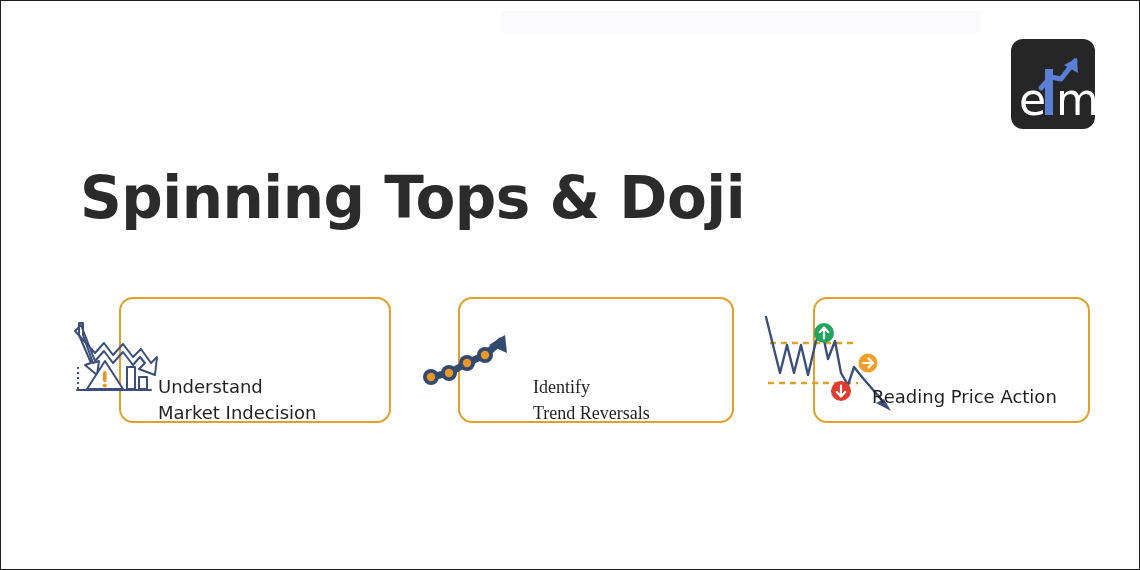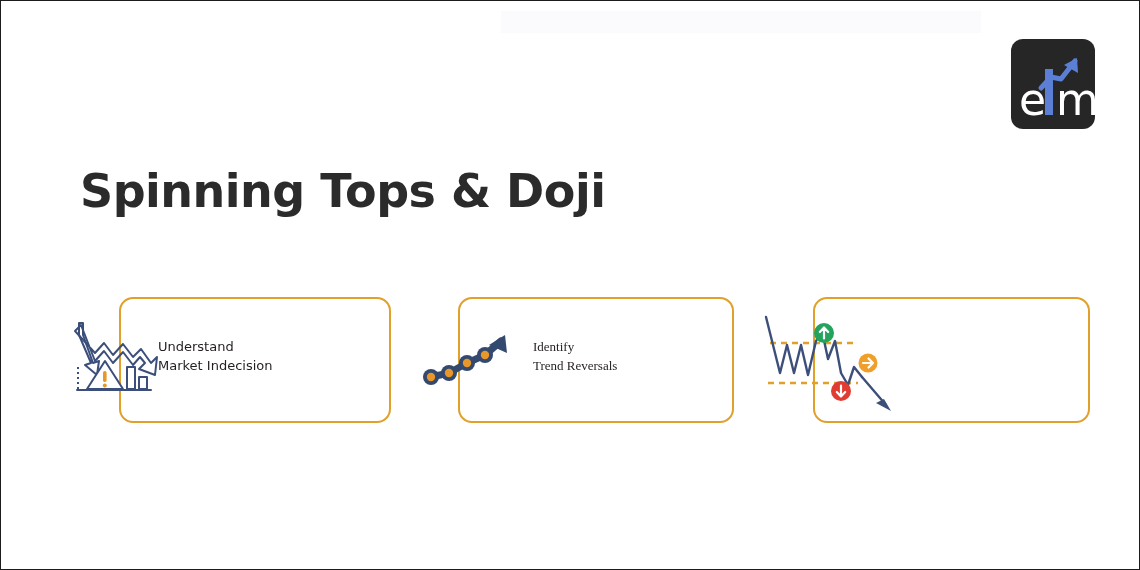--- a/index.html
+++ b/index.html
@@ -45,21 +45,21 @@
   }
   .logo svg { display: block; }
 
   
   .page-title {
     position: absolute;
     left: 79px;
     top: 163px;
     margin: 0;
     font-family: "DejaVu Sans", sans-serif;
-    font-size: 46px;
+    font-size: 58px;
     font-weight: 700;
     letter-spacing: -0.5px;
     color: #2b2b2b;
     white-space: nowrap;
   }
 
   
   .cards {
     position: absolute;
     left: 0;
@@ -87,25 +87,26 @@
     z-index: 3;
   }
   .icon-1 { left: 70px;  top: 316px; }
   .icon-2 { left: 420px; top: 330px; }
   .icon-3 { left: 757px; top: 310px; }
 
   .card-label {
     position: absolute;
     z-index: 4;
     font-family: "DejaVu Sans", sans-serif;
-    font-size: 13px;
+    font-size: 18px;
     font-weight: 400;
     line-height: 1.45;
     color: #231f20;
     white-space: pre-line;
+    margin-top: 36px;
   }
   .label-1 { left: 157px; top: 337px; }
   .label-2 { left: 532px; top: 337px; font-family: Liberation Serif, serif; }
   .label-3 { left: 871px; top: 347px; }
 </style>
 </head>
 <body>
 
 <div class="slide">
 
@@ -203,14 +204,15 @@
         <circle cx="83" cy="80" r="10" fill="#e03c31"></circle>
         <path d="M83 74.5 L83 85.5 M83 85.5 L78.8 81 M83 85.5 L87.2 81" stroke="#ffffff" stroke-width="2.2" stroke-linecap="round" fill="none"></path>
       </g>
 
       <g>
         <circle cx="110" cy="52" r="9.5" fill="#f0a02a"></circle>
         <path d="M105 52 L115 52 M110.5 47.5 L115 52 L110.5 56.5" stroke="#ffffff" stroke-width="2.2" stroke-linecap="round" stroke-linejoin="round" fill="none"></path>
       </g>
     </svg>
   </div>
+  <div class="card-label label-3">Reading Price Action</div>
 
 </div>
 
 </body></html>

